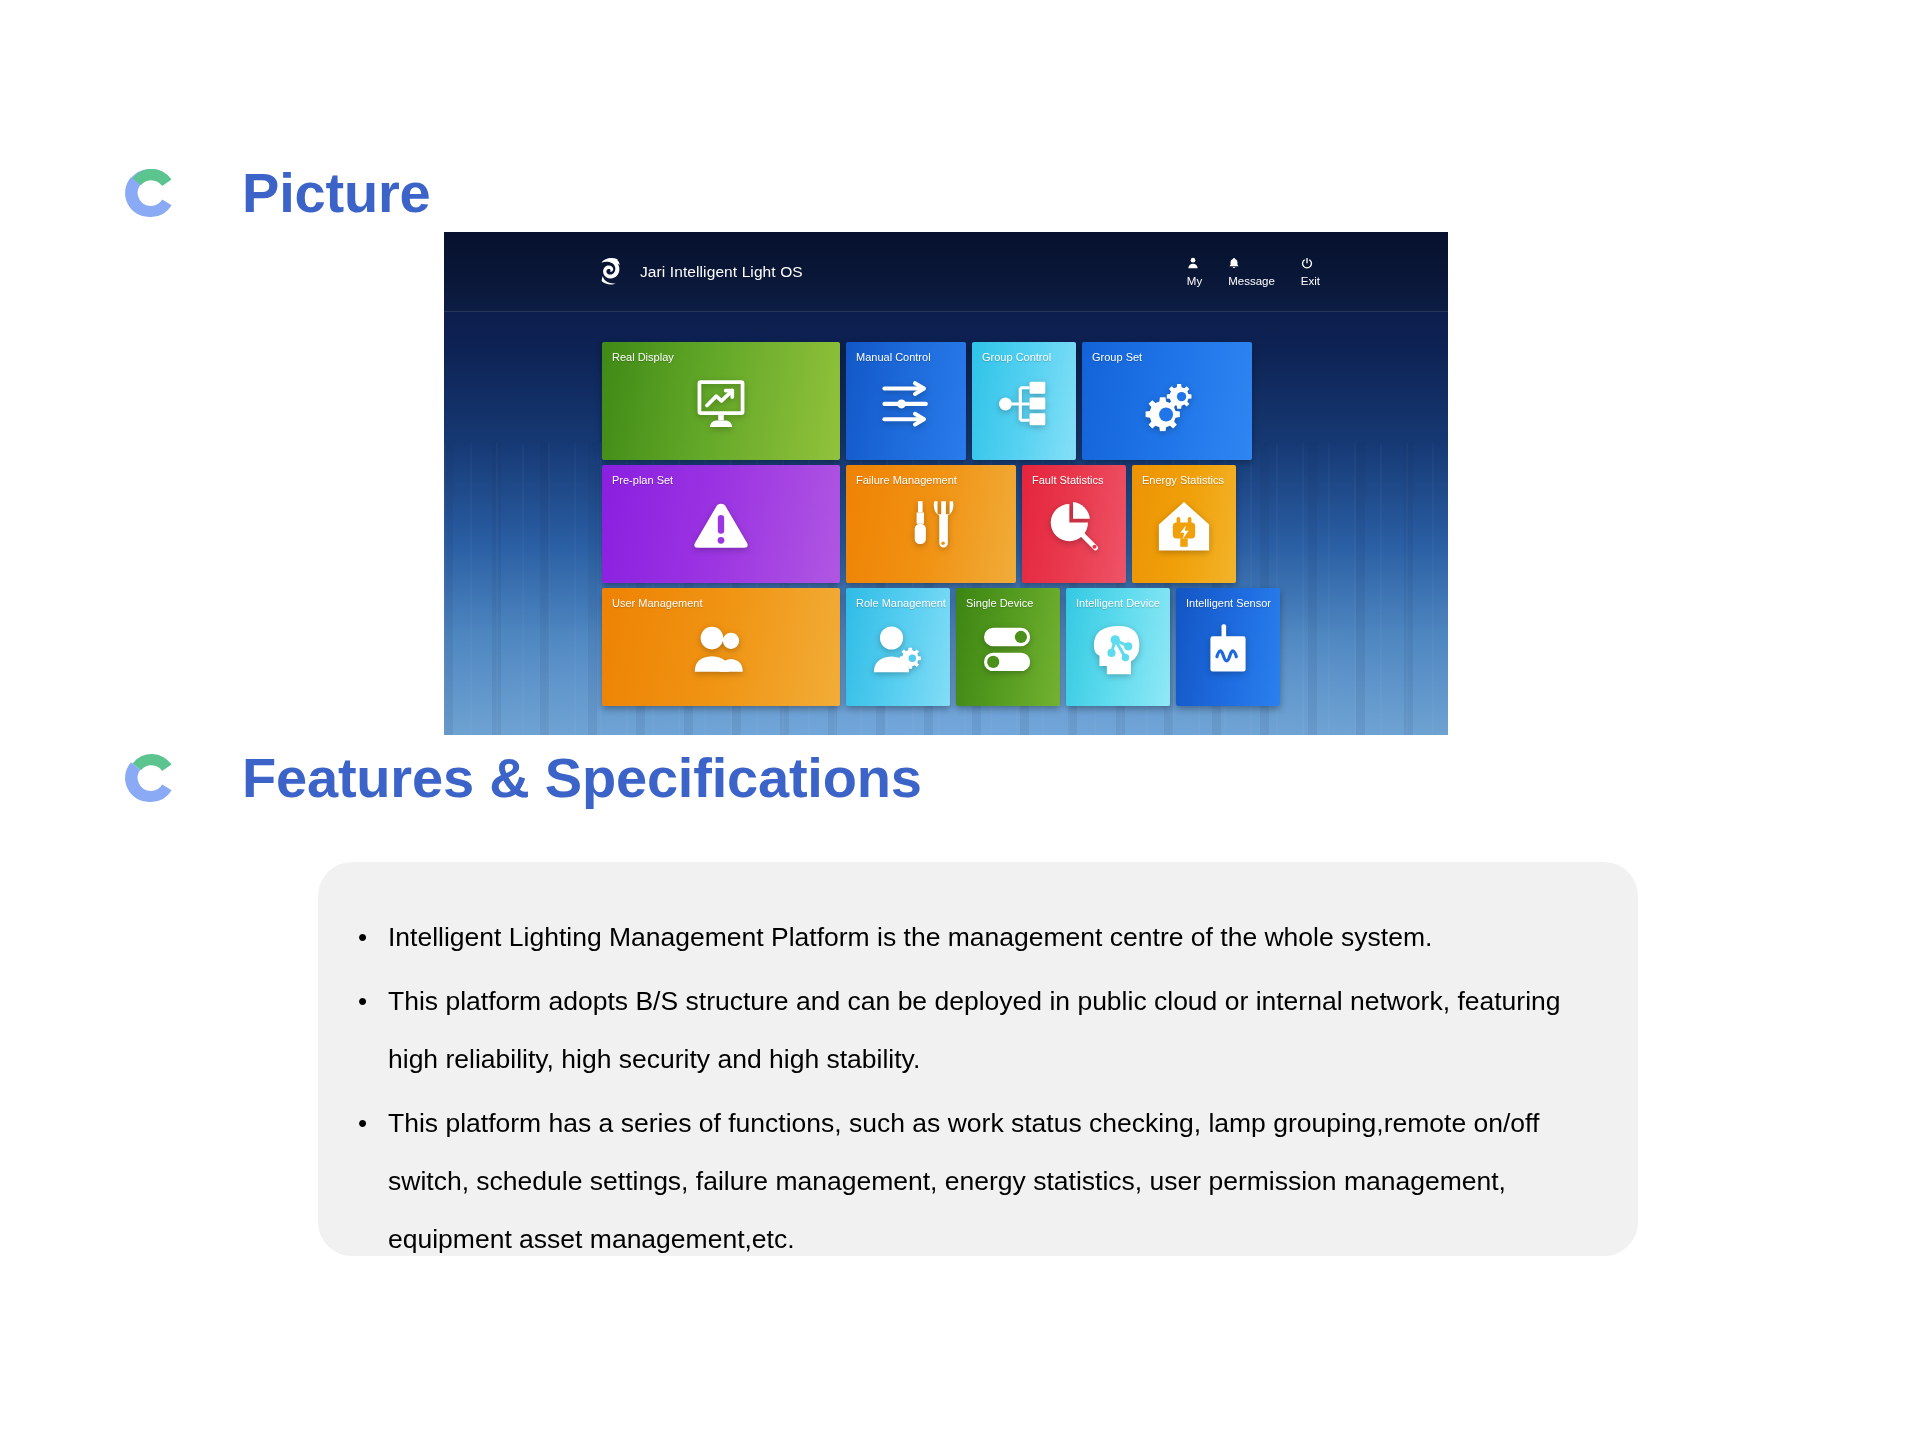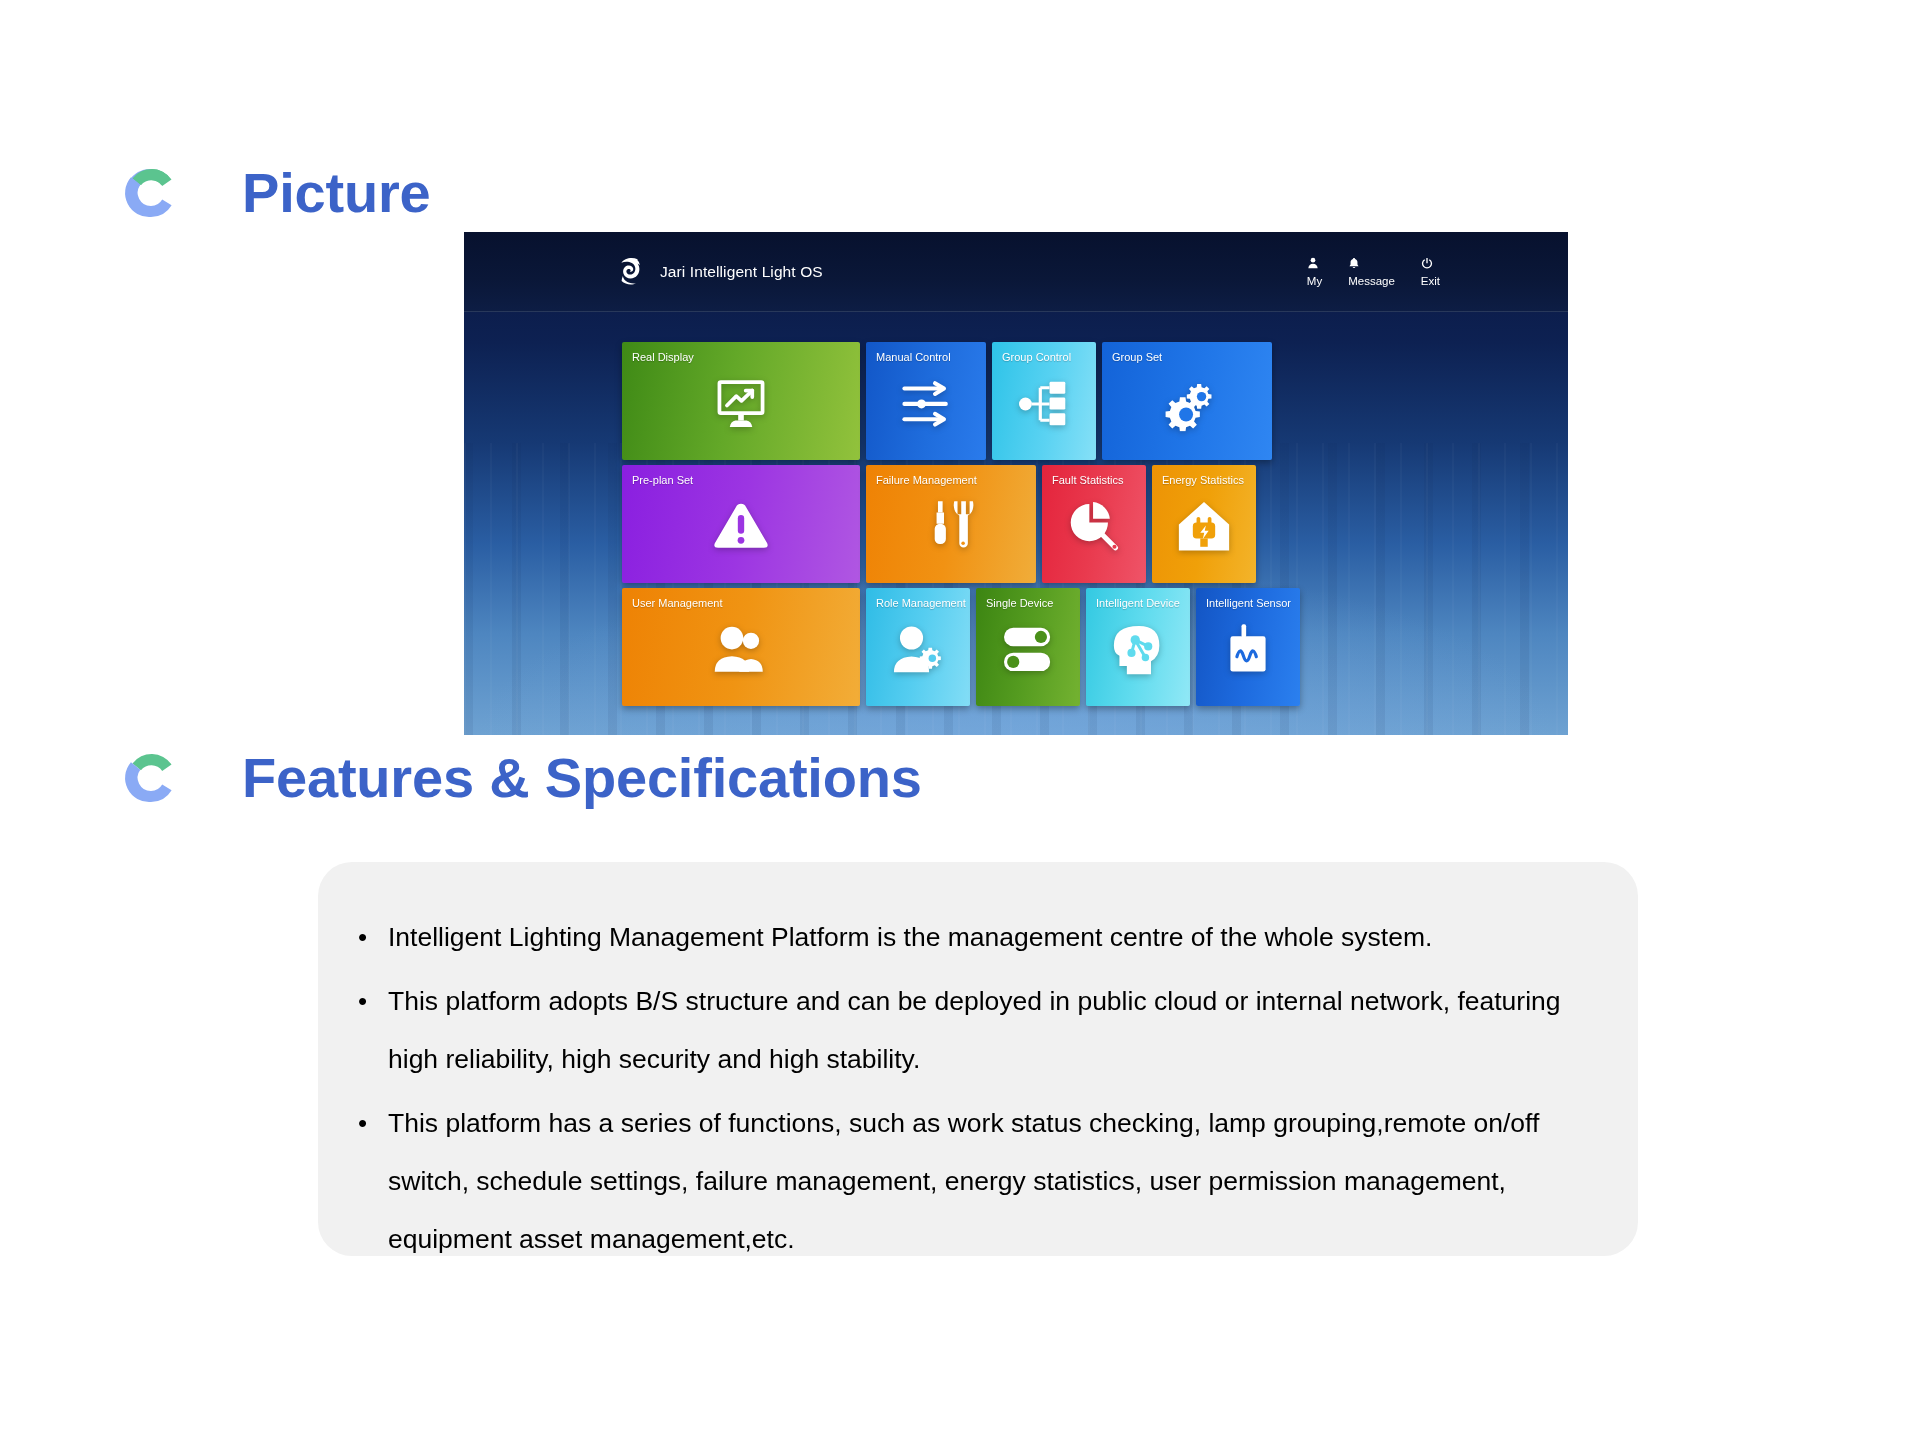--- a/index.html
+++ b/index.html
@@ -24,23 +24,23 @@
     margin-left: 60px;
     white-space: nowrap;
   }
 
   #head-picture { left: 120px; top: 160px; }
   #head-features { left: 120px; top: 745px; }
 
   
   .shot {
     position: absolute;
-    left: 464px;
+    left: 444px;
     top: 232px;
-    width: 1104px;
+    width: 1004px;
     height: 503px;
     overflow: hidden;
     background: #0b1b44;
   }
   .shot-bg {
     position: absolute; inset: 0;
     background:
       radial-gradient(ellipse 70% 50% at 50% 100%, rgba(120,170,225,0.55), rgba(120,170,225,0) 70%),
       linear-gradient(180deg,
         #0a1640 0%,

